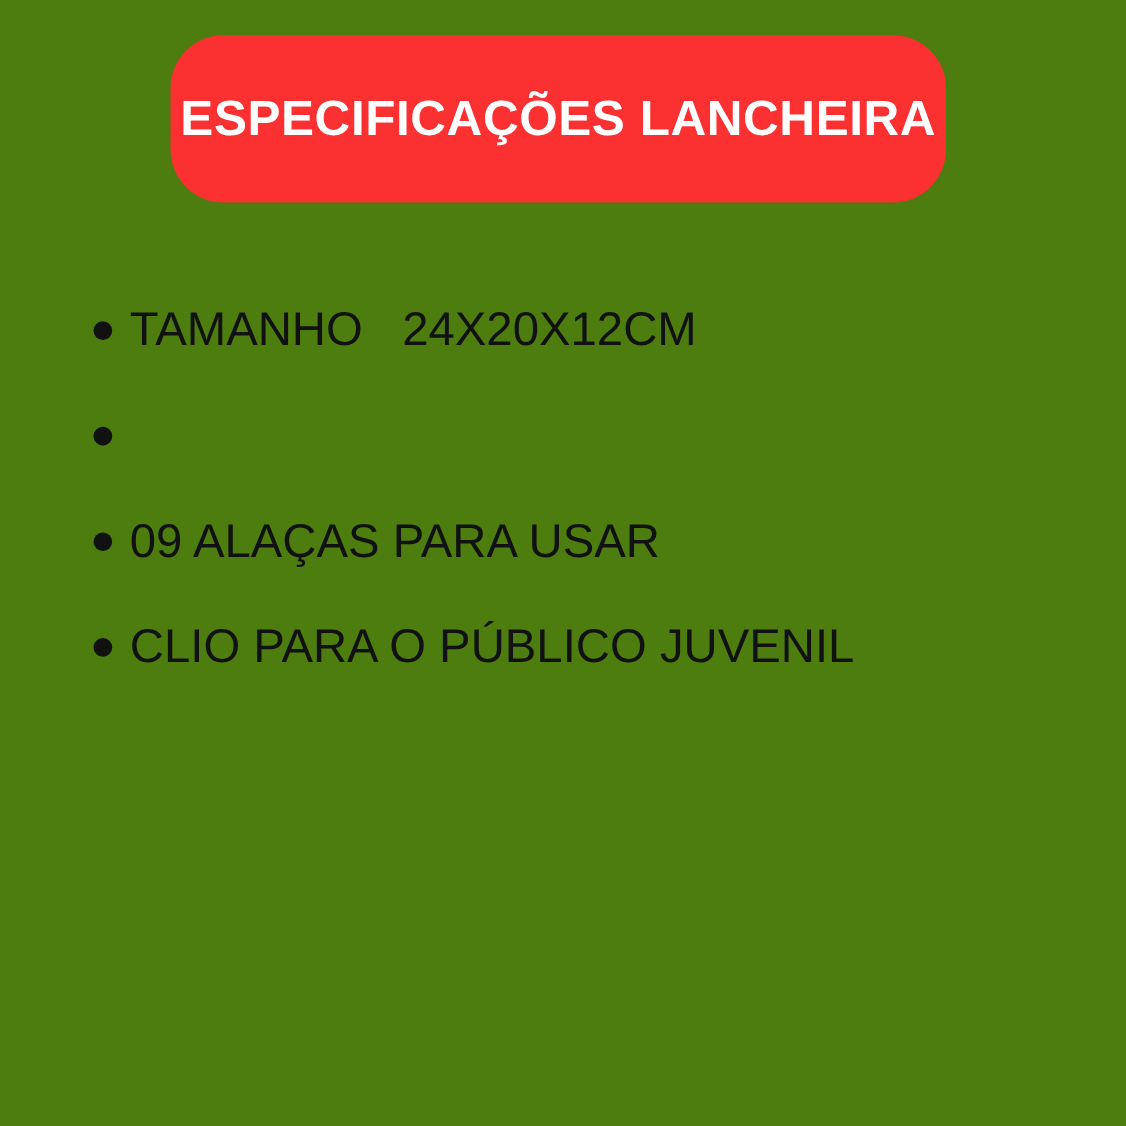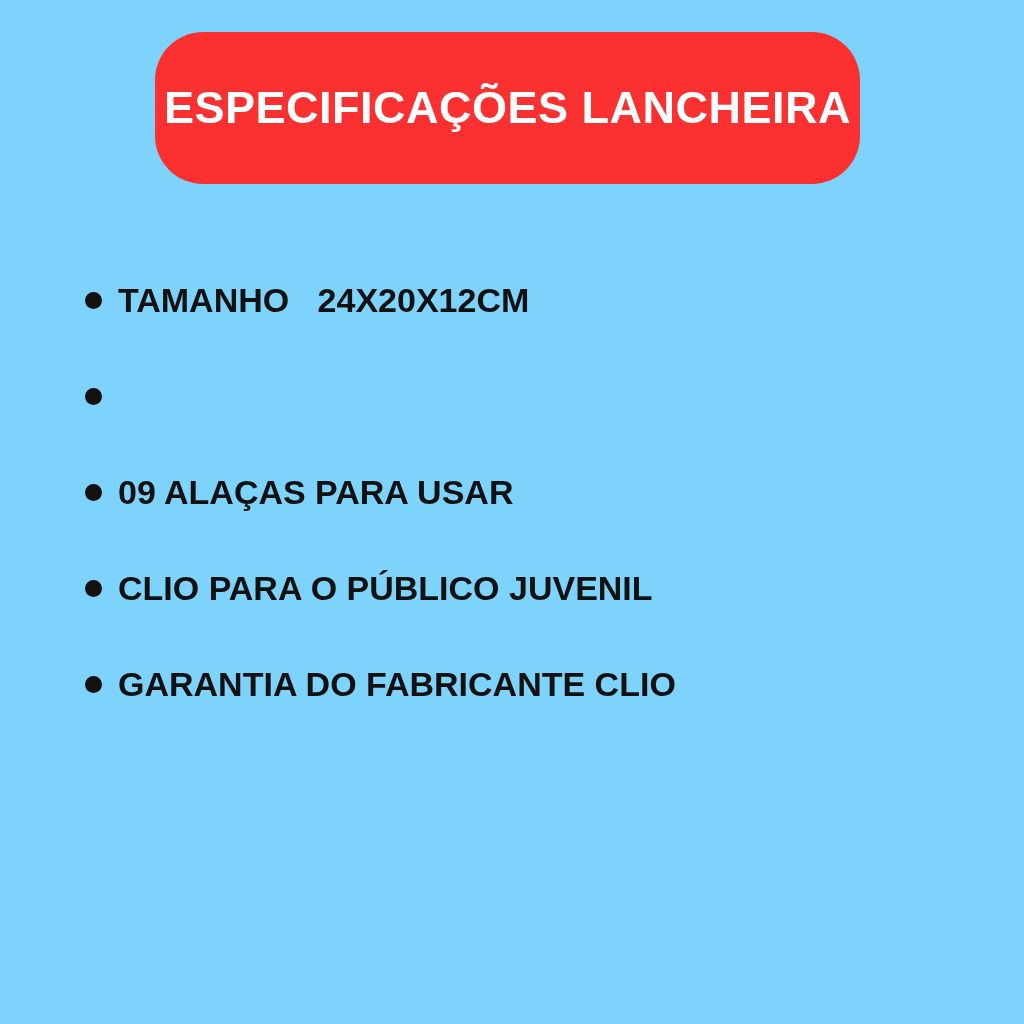--- a/index.html
+++ b/index.html
@@ -7,21 +7,21 @@
     width: 1024px;
     height: 1024px;
     background: #ffffff;
     font-family: "Liberation Sans", "DejaVu Sans", sans-serif;
     overflow: hidden;
   }
   .page {
     position: relative;
     width: 1024px;
     height: 1024px;
-    background: #7dd3fc;
+    background: #4d7c0f;
   }
   .header-banner {
     position: absolute;
     left: 155px;
     top: 32px;
     width: 705px;
     height: 152px;
     background: #fb3030;
     border-radius: 48px;
     display: flex;
@@ -52,22 +52,22 @@
   .bullet-dot {
     width: 17px;
     height: 17px;
     border-radius: 50%;
     background: #111111;
     flex: 0 0 17px;
     margin-right: 16px;
   }
   .spec-text {
     color: #111111;
-    font-weight: bold;
-    font-size: 34px;
+    font-weight: normal;
+    font-size: 43px;
     letter-spacing: 0px;
     white-space: pre;
     font-stretch: condensed;
   }
 </style>
 </head>
 <body>
 
 <div class="page">
 
@@ -84,19 +84,15 @@
       <span class="bullet-dot"></span>
     </li>
     <li class="spec-item">
       <span class="bullet-dot"></span>
       <span class="spec-text">09 ALAÇAS PARA USAR</span>
     </li>
     <li class="spec-item">
       <span class="bullet-dot"></span>
       <span class="spec-text">CLIO PARA O PÚBLICO JUVENIL</span>
     </li>
-    <li class="spec-item">
-      <span class="bullet-dot"></span>
-      <span class="spec-text">GARANTIA DO FABRICANTE CLIO</span>
-    </li>
   </ul>
 
 </div>
 
 </body></html>

